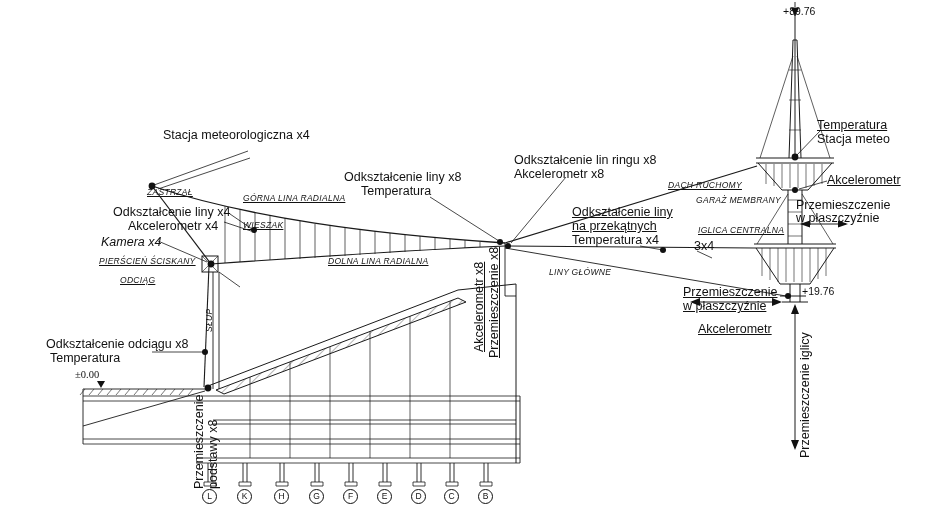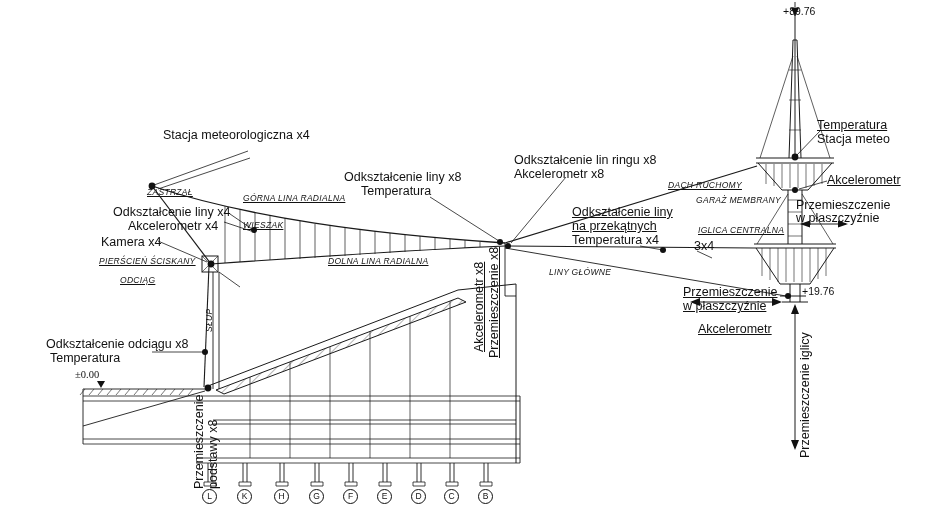--- a/index.html
+++ b/index.html
@@ -121,21 +121,21 @@
       <circle cx="208" cy="388" r="3.4"></circle>
     </g>
   </svg>
 
   <div class="lbl" style="left:163px; top:129px;">Stacja meteorologiczna  x4</div>
   <div class="lbl sm u" style="left:147px; top:188px;">ZASTRZAŁ</div>
   <div class="lbl sm u" style="left:243px; top:181px;margin-top:40px;">WIESZAK</div>
   <div class="lbl sm u" style="left:243px; top:194px;">GÓRNA LINA RADIALNA</div>
   <div class="lbl" style="left:113px; top:206px;">Odkształcenie liny  x4</div>
   <div class="lbl" style="left:128px; top:220px;">Akcelerometr  x4</div>
-  <div class="lbl" style="left:101px; top:236px;">Kamera  x4</div>
+  <div class="lbl" style="left:101px; top:236px;font-style:italic;">Kamera  x4</div>
   <div class="lbl sm u" style="left:99px; top:257px;">PIERŚCIEŃ ŚCISKANY</div>
   <div class="lbl sm u" style="left:120px; top:276px;">ODCIĄG</div>
   <div class="lbl sm u" style="left:328px; top:257px;">DOLNA LINA RADIALNA</div>
   <div class="lbl" style="left:344px; top:171px;">Odkształcenie liny  x8</div>
   <div class="lbl" style="left:361px; top:185px;">Temperatura</div>
   <div class="lbl" style="left:514px; top:154px;">Odkształcenie lin ringu  x8</div>
   <div class="lbl" style="left:514px; top:168px;">Akcelerometr  x8</div>
   <div class="lbl u" style="left:572px; top:206px;">Odkształcenie liny</div>
   <div class="lbl u" style="left:572px; top:220px;">na przekątnych</div>
   <div class="lbl" style="left:572px; top:234px;">Temperatura x4</div>

